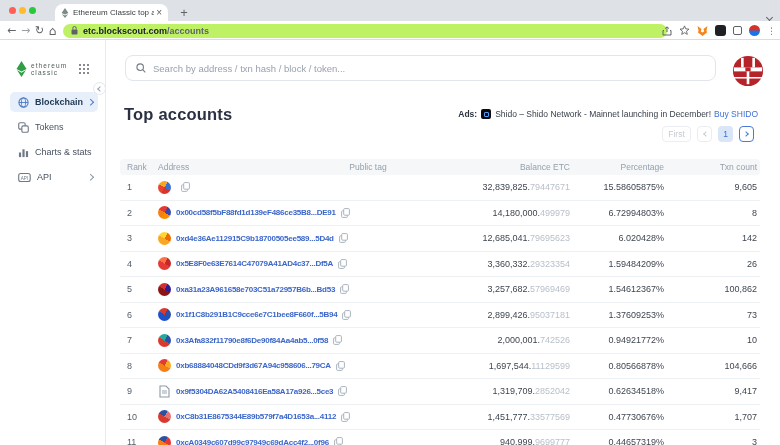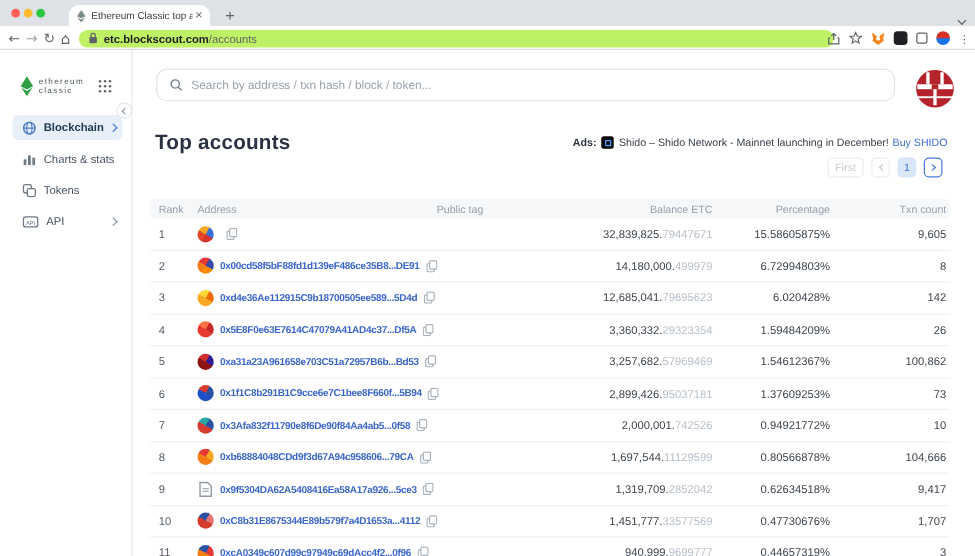--- a/index.html
+++ b/index.html
@@ -17,21 +17,21 @@
 .tab-close { font-size:10px; color:#5f6368; margin-left:2px; line-height:1; }
 .newtab { position:absolute; left:176px; top:5px; width:16px; height:16px; color:#5f6368; font-size:13px; text-align:center; line-height:15px; }
 .strip-chev { position:absolute; right:8px; top:6px; }
 .chev { display:inline-block; width:5px; height:5px; border-right:1.4px solid #5f6368; border-bottom:1.4px solid #5f6368; transform:rotate(45deg); }
 
 
 .toolbar { position:absolute; left:0; top:21px; width:780px; height:19px; background:#fff; border-bottom:1px solid #dadce0; }
 .nav-ic { position:absolute; top:0; height:19px; display:flex; align-items:center; justify-content:center; color:#5f6368; font-family:"DejaVu Sans",sans-serif; font-size:11px; }
 .urlbar { position:absolute; left:63px; top:2.5px; width:604px; height:14px; border-radius:7px; background:#bef264; display:flex; align-items:center; padding:0 8px; }
 .url-host { font-size:9px; color:#202124; font-weight:bold; margin-left:5px; }
-.url-path { font-size:9px; color:#5f6368; }
+.url-path { font-size:9px; color:#5f6368;font-weight:bold; }
 .tool-right { position:absolute; right:4px; top:0; height:19px; display:flex; align-items:center; gap:7px; }
 .avatar { width:11px; height:11px; border-radius:50%; background:linear-gradient(180deg,#d93025 45%,#1a73e8 55%); }
 .kebab { color:#5f6368; font-size:9px; letter-spacing:0; }
 
 
 .page { position:absolute; left:0; top:40px; width:780px; height:405px; background:#fff; }
 .sidebar { position:absolute; left:0; top:0; width:106px; height:405px; border-right:1px solid #e7eaf0; background:#fff; }
 .logo-row { position:absolute; left:16px; top:21px; display:flex; align-items:center; }
 .logo-text { margin-left:4px; font-size:6.5px; letter-spacing:1.1px; color:#4c5a58; line-height:7px; text-transform:lowercase; }
 .grid-ic { position:absolute; right:16px; top:24px; width:10px; height:10px; }
@@ -168,32 +168,32 @@
           <svg width="11" height="11" viewBox="0 0 12 12">
             <circle cx="6" cy="6" r="5" fill="none" stroke="#4f7cc7" stroke-width="1.2"></circle>
             <ellipse cx="6" cy="6" rx="2.3" ry="5" fill="none" stroke="#4f7cc7" stroke-width="1"></ellipse>
             <line x1="1" y1="6" x2="11" y2="6" stroke="#4f7cc7" stroke-width="1"></line>
           </svg>
           <span class="nav-label">Blockchain</span>
           <span class="nav-chev"></span>
         </div>
         <div class="nav-item">
           <svg width="11" height="11" viewBox="0 0 12 12">
+            <rect x="0.8" y="0.8" width="7" height="7" rx="1.5" fill="none" stroke="#6f7a86" stroke-width="1.2"></rect>
+            <rect x="4.2" y="4.2" width="7" height="7" rx="1.5" fill="#fff" stroke="#6f7a86" stroke-width="1.2"></rect>
+          </svg>
+          <span class="nav-label">Tokens</span>
+        </div>
+        <div class="nav-item">
+          <svg width="11" height="11" viewBox="0 0 12 12">
             <rect x="1" y="6" width="2.4" height="5" fill="#6f7a86"></rect>
             <rect x="4.8" y="2.5" width="2.4" height="8.5" fill="#6f7a86"></rect>
             <rect x="8.6" y="4.5" width="2.4" height="6.5" fill="#6f7a86"></rect>
           </svg>
           <span class="nav-label">Charts &amp; stats</span>
-        </div>
-        <div class="nav-item">
-          <svg width="11" height="11" viewBox="0 0 12 12">
-            <rect x="0.8" y="0.8" width="7" height="7" rx="1.5" fill="none" stroke="#6f7a86" stroke-width="1.2"></rect>
-            <rect x="4.2" y="4.2" width="7" height="7" rx="1.5" fill="#fff" stroke="#6f7a86" stroke-width="1.2"></rect>
-          </svg>
-          <span class="nav-label">Tokens</span>
         </div>
         <div class="nav-item">
           <svg width="13" height="11" viewBox="0 0 13 11">
             <rect x="0.7" y="1.5" width="11.5" height="8" rx="2" fill="none" stroke="#6f7a86" stroke-width="1.1"></rect>
             <text x="6.5" y="7.7" font-size="4.6" fill="#6f7a86" text-anchor="middle" font-family="Liberation Sans,sans-serif">API</text>
           </svg>
           <span class="nav-label">API</span>
           <span class="nav-chev"></span>
         </div>
       </div>

